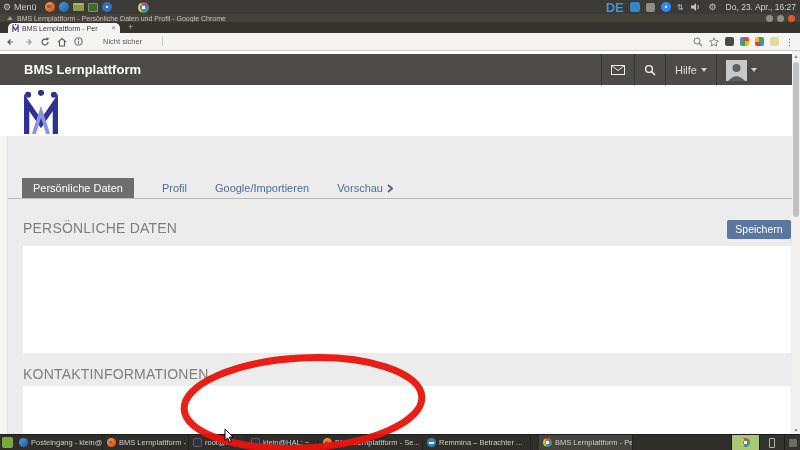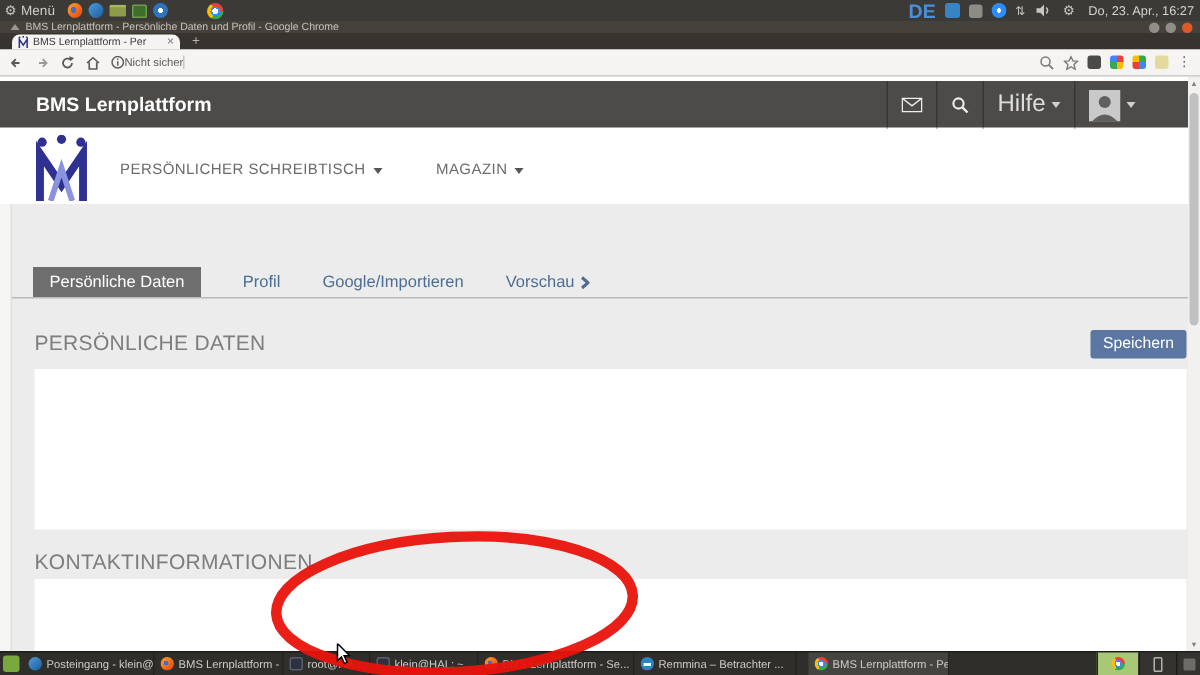--- a/index.html
+++ b/index.html
@@ -45,21 +45,21 @@
   .ctab{position:absolute;left:8px;top:1px;width:112px;height:10px;background:#f5f4f2;
         border-radius:5px 5px 0 0;display:flex;align-items:center;padding:0 4px;gap:3px}
   .ctab-title{font-size:7px;color:#3c3c3c;white-space:nowrap;overflow:hidden;flex:1}
   .ctab-close{font-size:8px;color:#777;line-height:8px}
   .newtab{position:absolute;left:128px;top:0;color:#b5b2ad;font-size:9px;line-height:11px}
 
   
   .toolbar{left:0;top:33px;width:800px;height:18px;background:#f5f4f2;border-bottom:1px solid #cfcdca;
            display:flex;align-items:center;z-index:20;gap:7px;padding:0 6px}
   .navic{flex:none;display:flex;align-items:center}
-  .urlbox{display:flex;align-items:center;gap:0;flex:1;min-width:0}
+  .urlbox{display:flex;align-items:center;gap:20px;flex:1;min-width:0}
   .sec-label{font-size:7.5px;color:#5a5a5a;white-space:nowrap}
   .url-div{width:1px;height:9px;background:#c7c5c2}
   .url-text{font-size:7.5px;white-space:nowrap;overflow:hidden}
   .url-domain{color:#333}
   .url-path{color:#919191}
   .toolbar-right{margin-left:auto;display:flex;align-items:center;gap:6px;flex:none}
   .ext{width:9px;height:9px;border-radius:2px}
   .ext-dark{background:#4a4a48}
   .ext-grid{background:conic-gradient(#e94235 0 25%,#fbbc05 0 50%,#34a853 0 75%,#4285f4 0)}
   .ext-grid2{background:conic-gradient(#34a853 0 25%,#4285f4 0 50%,#e94235 0 75%,#fbbc05 0)}
@@ -68,21 +68,21 @@
 
   
   .page-white{left:0;top:51px;width:792px;height:85px;background:#fff}
   .page-gray{left:0;top:136px;width:792px;height:298px;background:#ececec}
   .left-strip{left:0;top:136px;width:8px;height:298px;background:#f5f5f4;border-right:1px solid #e0e0de}
 
   
   .ilias-header{left:0;top:54px;width:792px;height:31px;background:#4c4b49;display:flex;align-items:center;z-index:5}
   .brand{color:#fff;font-size:13px;font-weight:bold;margin-left:24px}
   .hdr-right{margin-left:auto;display:flex;align-items:stretch;height:31px;margin-right:26px}
-  .hdr-btn{display:flex;align-items:center;justify-content:center;gap:4px;border-left:1px solid rgba(0,0,0,.28);padding:16px 9px;color:#ddd;font-size:16px}
+  .hdr-btn{display:flex;align-items:center;justify-content:center;gap:4px;border-left:1px solid rgba(0,0,0,.28);padding:16px 9px;color:#ddd;font-size:11px}
   .caret-down{width:0;height:0;border-left:3px solid transparent;border-right:3px solid transparent;border-top:4px solid #cfcfcf;display:inline-block}
 
   
   .logo{left:22px;top:90px}
   .topnav{left:80px;top:108px;display:flex;gap:36px;align-items:center}
   .topnav .nav-item{display:flex;align-items:center;gap:5px;font-size:10px;color:#6b6b6b;letter-spacing:.3px}
   .topnav .caret-down{border-top-color:#555}
 
   
   .page-title{left:23px;top:138px;font-size:20px;color:#6b9e43}
@@ -278,30 +278,20 @@
     </span>
   </div>
 
   <svg class="abs logo" width="38" height="44" viewBox="0 0 36 46">
     <circle cx="4.5" cy="5" r="3.2" fill="#2e3192"></circle>
       <circle cx="18" cy="3" r="3.2" fill="#2e3192"></circle>
       <circle cx="31.5" cy="5" r="3.2" fill="#2e3192"></circle>
     <path d="M3,46 L3,13 L18,35 L33,13 L33,46" stroke="#2e3192" stroke-width="5.5" fill="none"></path>
     <path d="M10.5,46 L18,23 L25.5,46" stroke="#8a93dd" stroke-width="4" fill="none"></path>
   </svg>
-  <div class="abs topnav">
-    <span class="nav-item">
-      <span>PERSÖNLICHER SCHREIBTISCH</span>
-      <span class="caret-down"></span>
-    </span>
-    <span class="nav-item">
-      <span>MAGAZIN</span>
-      <span class="caret-down"></span>
-    </span>
-  </div>
 
 
   <div class="abs tabsrow">
     <span class="tab-active">Persönliche Daten</span>
     <span class="tab-link">Profil</span>
     <span class="tab-link">Google/Importieren</span>
     <span class="tab-link">
       <span>Vorschau</span>
       <svg width="6" height="9">
           <path d="M1,1 L5,4.5 L1,8" stroke="#4c6d94" stroke-width="2" fill="none"></path>

